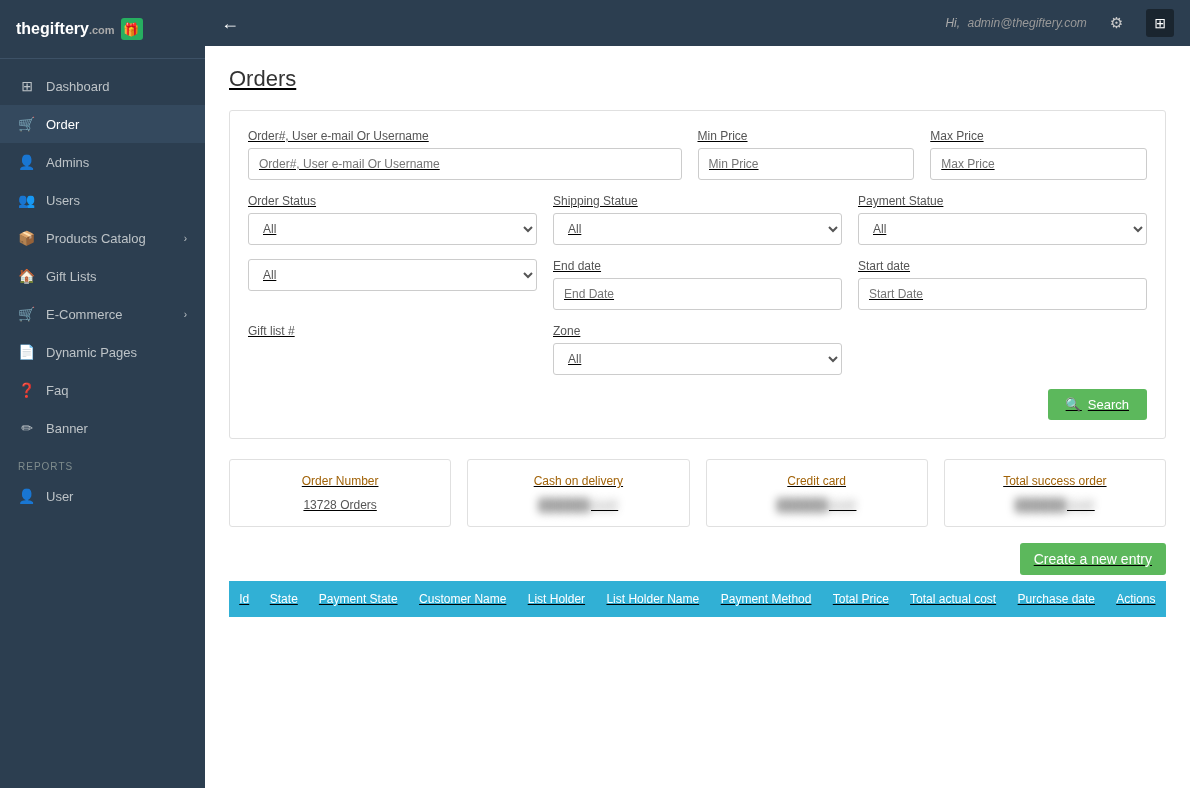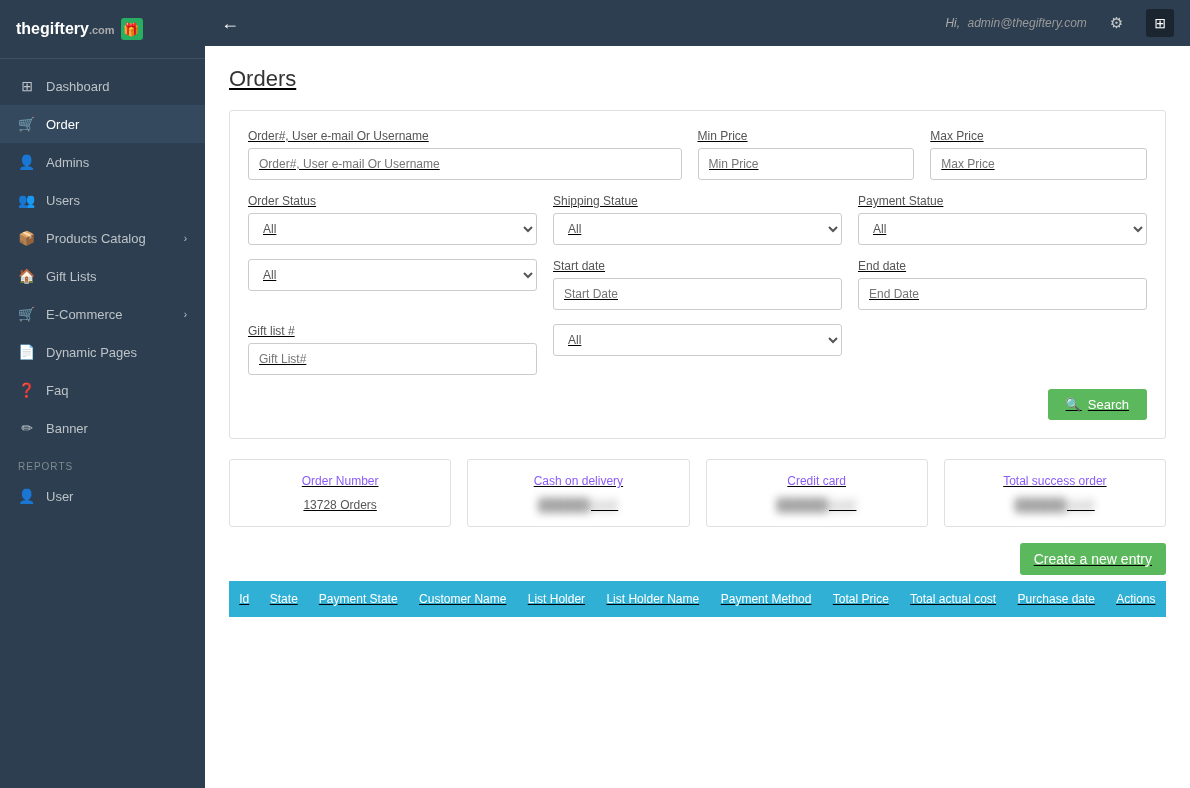--- a/index.html
+++ b/index.html
@@ -184,21 +184,21 @@
     }
     .summary-card {
       flex: 1;
       border: 1px solid #e0e0e0;
       border-radius: 3px;
       padding: 14px 16px;
       text-align: center;
     }
     .summary-card .card-label {
       font-size: 12px;
-      color: #8b5cf6;
+      color: #a16207;
       margin-bottom: 10px;
       font-weight: 500;
     }
     .summary-card .card-value {
       font-size: 12px;
       color: #555;
       font-weight: 400;
     }
     .card-value.blurred {
       color: transparent;
@@ -364,35 +364,35 @@
         </div>
       </div>
 
       <div class="filter-row">
         <div class="filter-group">
           <select>
             <option>All</option>
           </select>
         </div>
         <div class="filter-group">
+          <label>End date</label>
+          <input type="text" placeholder="End Date" style="">
+        </div>
+        <div class="filter-group">
           <label>Start date</label>
           <input type="text" placeholder="Start Date" style="">
         </div>
-        <div class="filter-group">
-          <label>End date</label>
-          <input type="text" placeholder="End Date" style="">
-        </div>
       </div>
 
       <div class="filter-row">
         <div class="filter-group">
           <label>Gift list #</label>
-          <input type="text" placeholder="Gift List#" style="">
-        </div>
-        <div class="filter-group">
+        </div>
+        <div class="filter-group">
+          <label>Zone</label>
           <select>
             <option>All</option>
           </select>
         </div>
         <div class="filter-group" style="visibility:hidden;"></div>
       </div>
 
       <div class="filter-actions">
         <button class="btn-search">
           <span>🔍</span>

